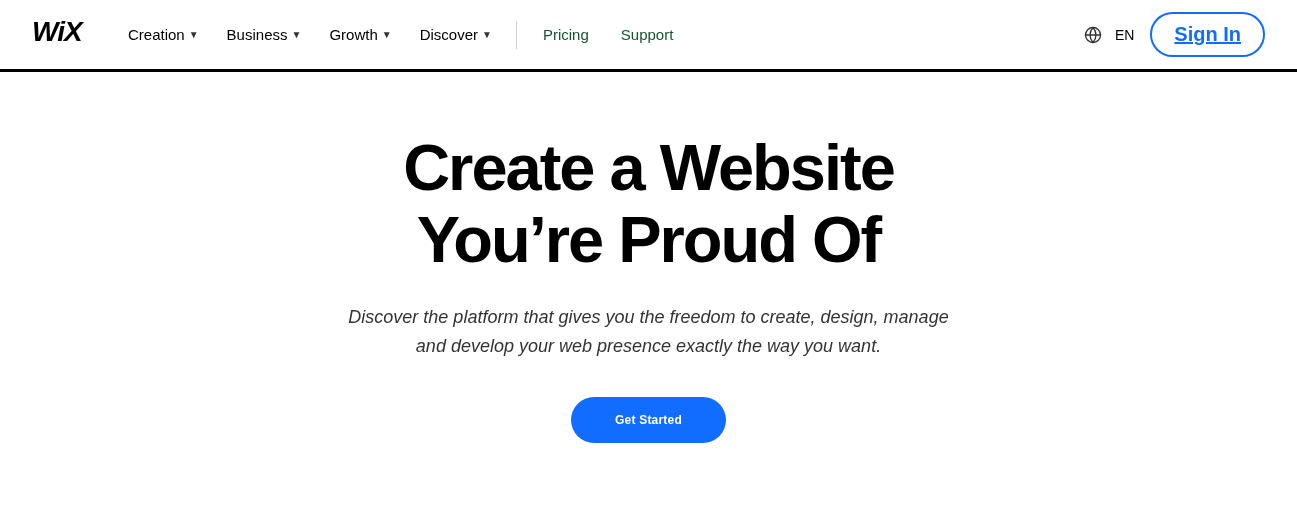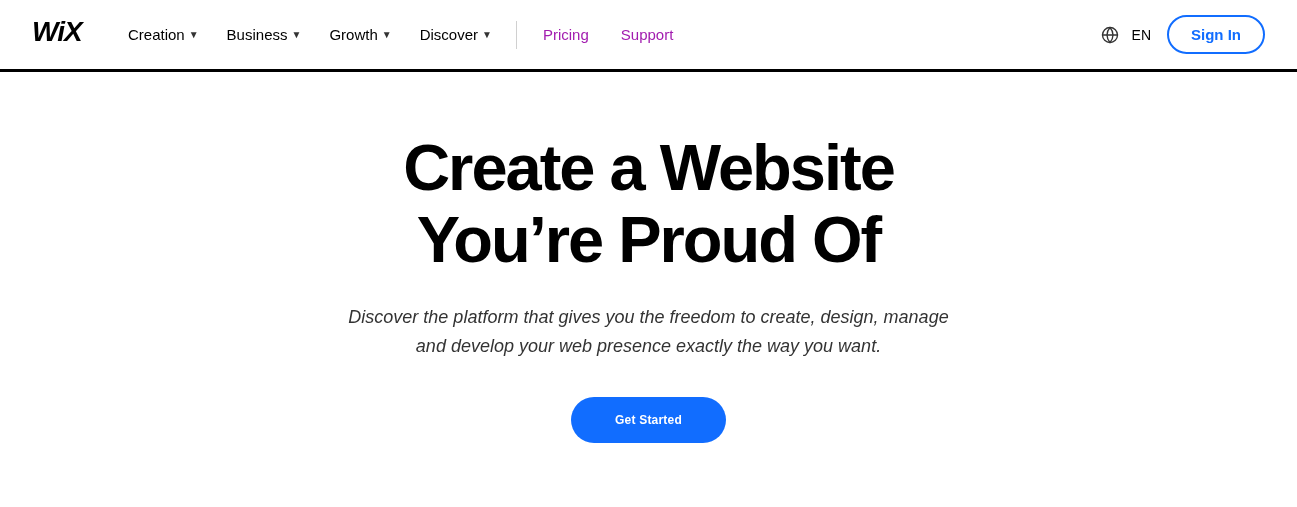--- a/index.html
+++ b/index.html
@@ -72,21 +72,21 @@
       background: #d0d0d0;
       margin: 0 8px;
     }
 
     .nav-item-plain {
       display: flex;
       align-items: center;
       padding: 8px 14px;
       font-size: 15px;
       font-weight: 500;
-      color: #a21caf;
+      color: #14532d;
       cursor: pointer;
       border-radius: 4px;
       white-space: nowrap;
     }
 
     .nav-right-actions {
       display: flex;
       align-items: center;
       gap: 16px;
       margin-left: auto;
@@ -107,24 +107,25 @@
       height: 18px;
       color: #333;
     }
 
     .signin-button {
       padding: 9px 22px;
       border: 2px solid #116dff;
       border-radius: 25px;
       background: transparent;
       color: #116dff;
-      font-size: 15px;
+      font-size: 20px;
       font-weight: 600;
       cursor: pointer;
       white-space: nowrap;
+      text-decoration: underline;
     }
 
     
     .hero {
       display: flex;
       flex-direction: column;
       align-items: center;
       justify-content: center;
       padding: 60px 40px 50px;
       text-align: center;

